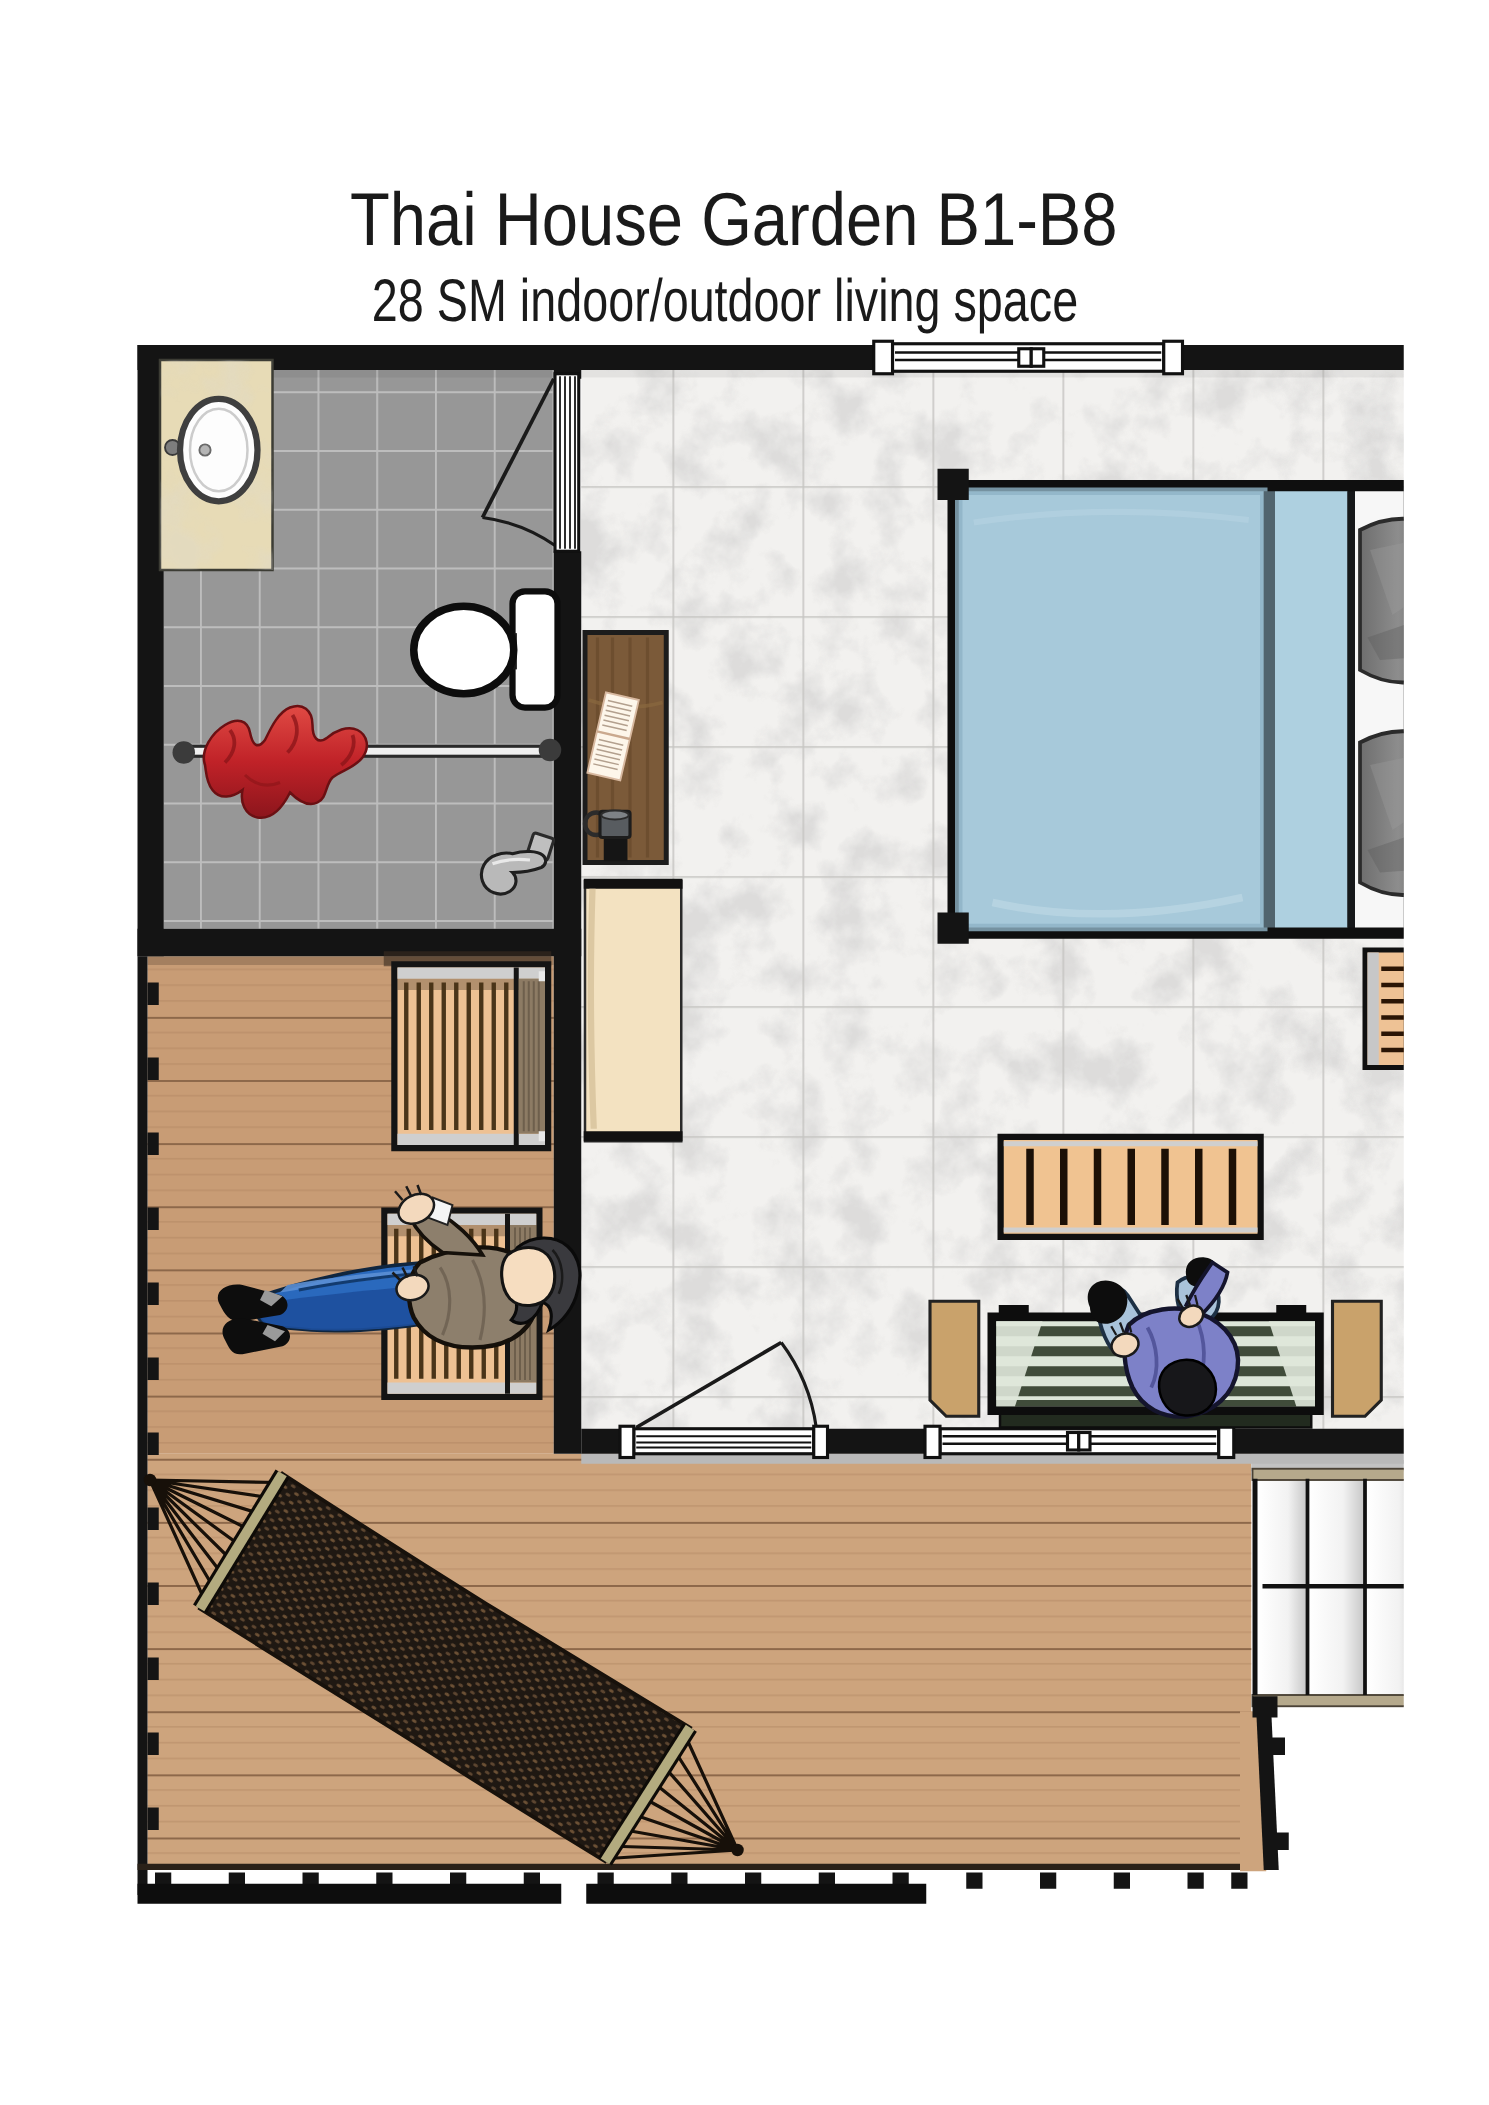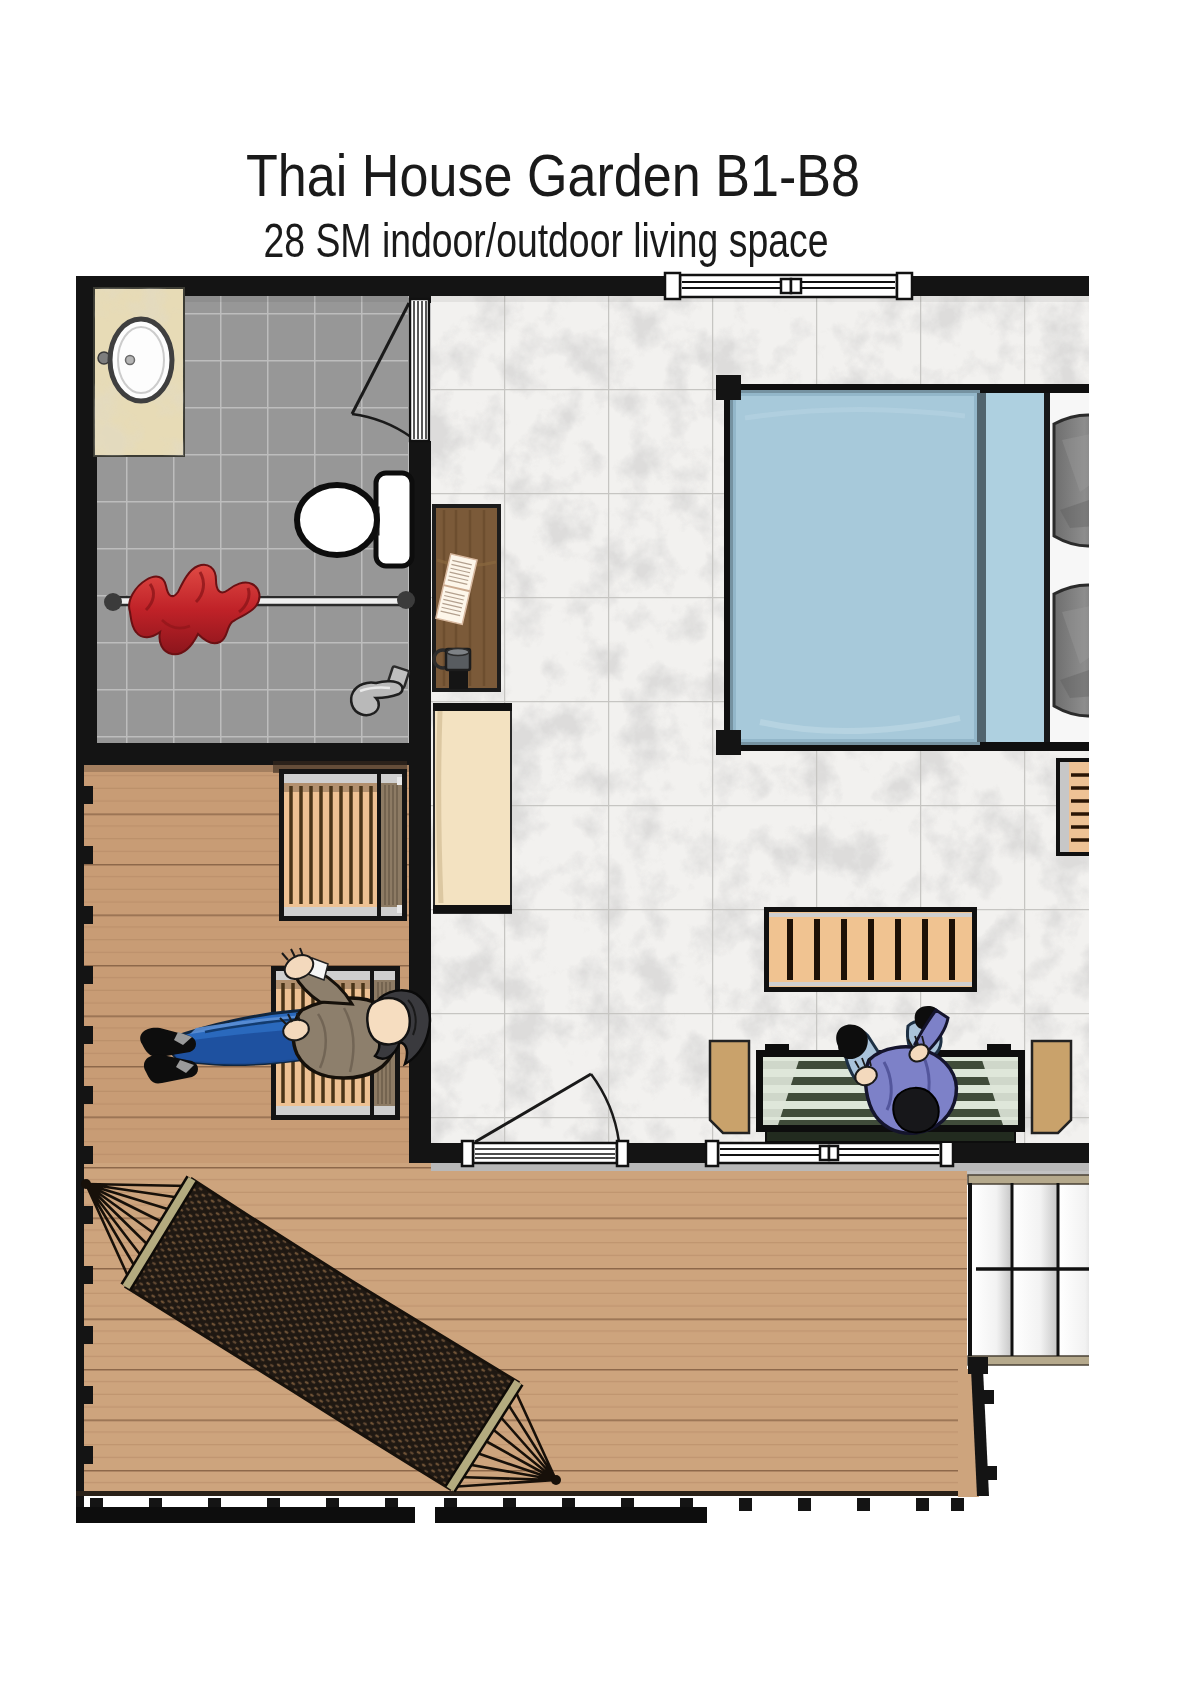--- a/index.html
+++ b/index.html
@@ -1,17 +1,17 @@
 <!DOCTYPE html>
 <html><head>
 <meta charset="utf-8">
 <style>
 html,body{margin:0;padding:0;background:#ffffff;}
 #page{position:relative;width:1089px;height:1684px;background:#ffffff;overflow:hidden;
-font-family:"Liberation Sans", sans-serif;}
+font-family:"Liberation Sans", sans-serif;padding-left:34px;}
 </style>
 </head>
 <body>
 <div id="page">
 <svg width="1191" height="1684" viewBox="0 0 1191 1684" xmlns="http://www.w3.org/2000/svg">
 <defs>
 
 <pattern id="bathtile" width="47" height="47" patternUnits="userSpaceOnUse" patternTransform="translate(32,31)">
   <rect width="47" height="47" fill="#9d9d9d"></rect>
   <path d="M0,0H47 M0,0V47" stroke="#c6c6c6" stroke-width="3" fill="none"></path>

